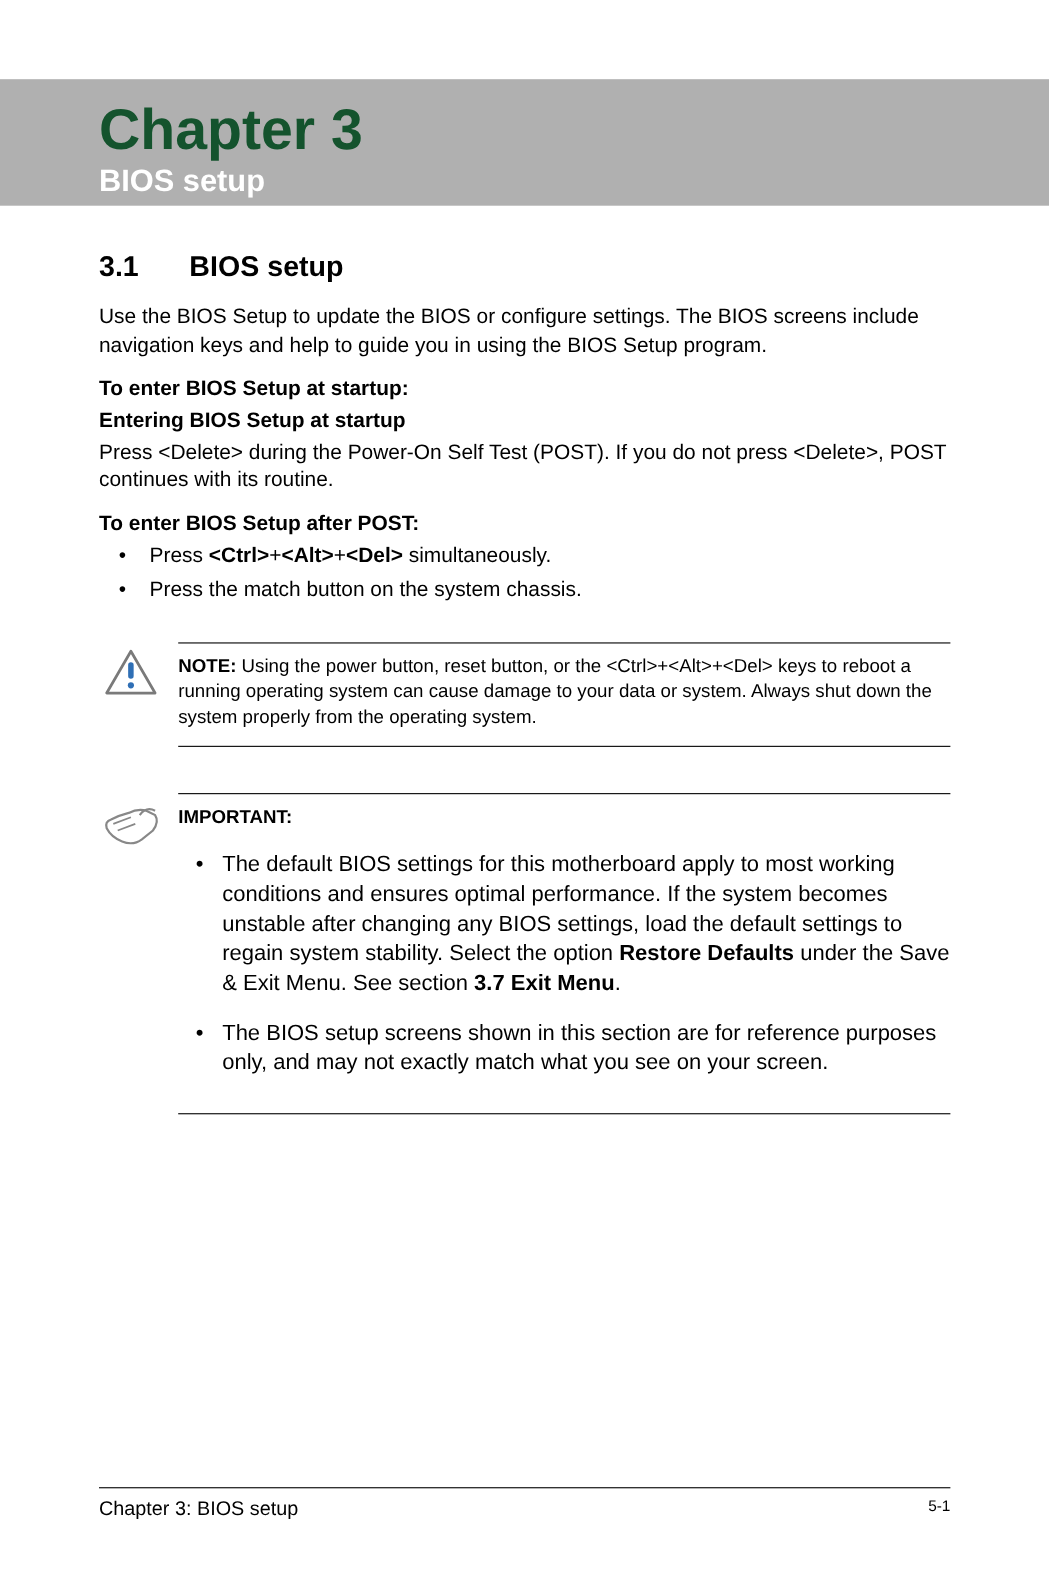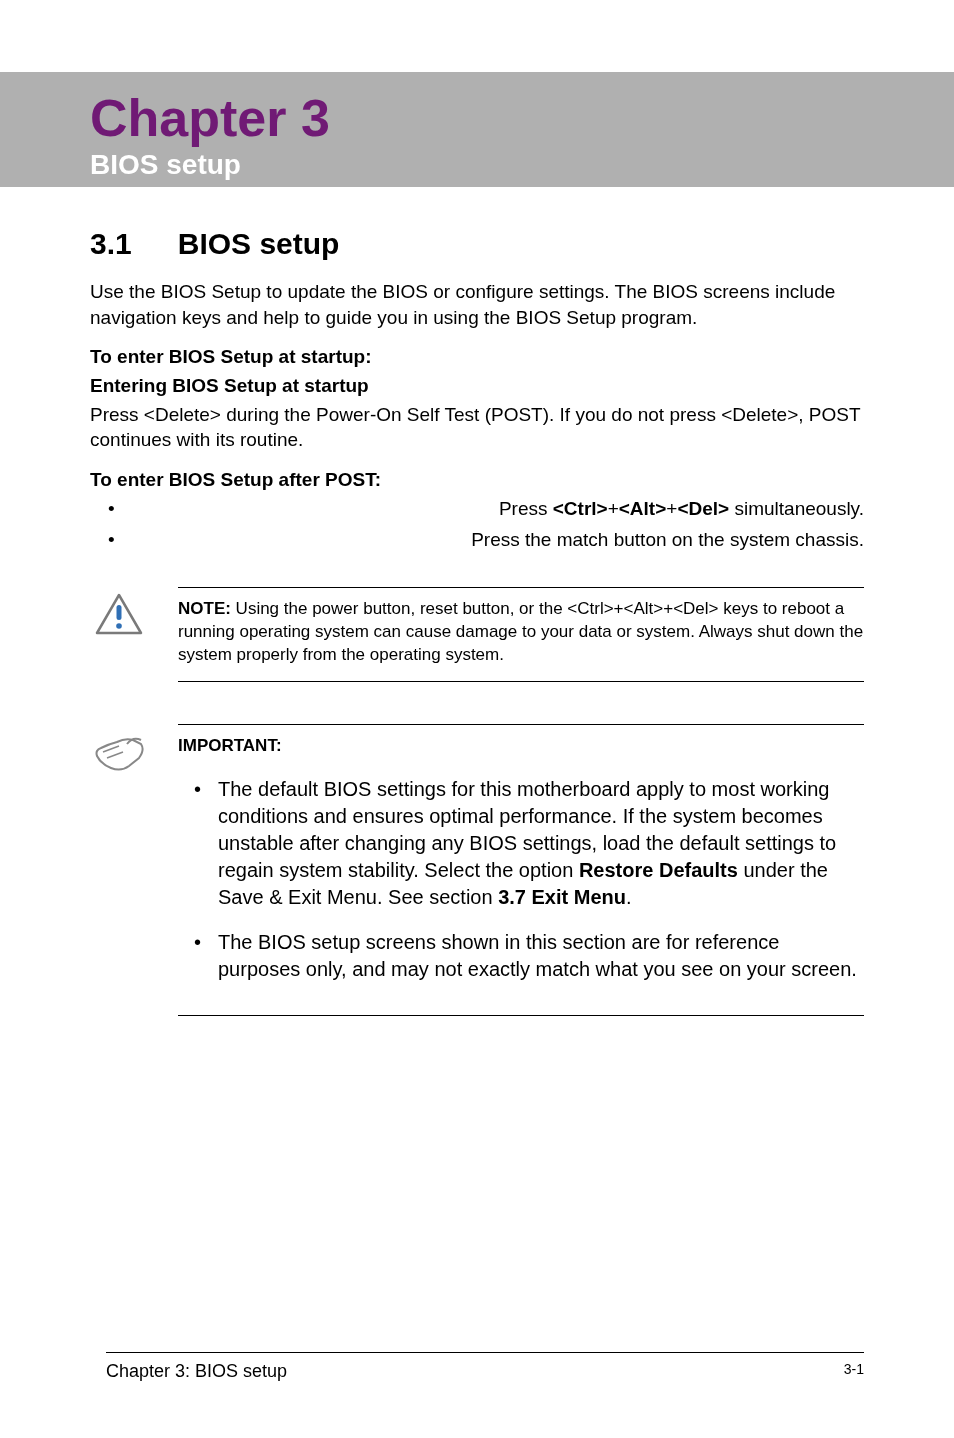--- a/index.html
+++ b/index.html
@@ -16,34 +16,34 @@
     position: relative;
   }
   .header-band {
     background: #b0b0b0;
     padding: 18px 0 6px 90px;
     margin-top: 72px;
   }
   .chapter-title {
     font-size: 52px;
     font-weight: bold;
-    color: #701a75;
+    color: #14532d;
     line-height: 1.1;
   }
   .chapter-subtitle {
     font-size: 28px;
     font-weight: bold;
     color: #ffffff;
     margin-top: 2px;
   }
   .content {
     padding: 40px 90px 0 90px;
   }
   .section-heading {
-    font-size: 30px;
+    font-size: 26px;
     font-weight: bold;
     margin-bottom: 18px;
     display: flex;
     gap: 46px;
   }
   .section-number {
     display: inline-block;
   }
   .section-name {
     display: inline-block;
@@ -56,39 +56,38 @@
   .bold-line {
     font-size: 19px;
     font-weight: bold;
     line-height: 1.4;
     margin-bottom: 2px;
   }
   .bullet-list {
     list-style: none;
     padding-left: 0;
     margin-bottom: 4px;
-    text-align: right;
   }
   .bullet-list li {
     font-size: 19px;
     line-height: 1.35;
     padding-left: 46px;
     position: relative;
     margin-bottom: 6px;
   }
   .bullet-list li::before {
     content: "•";
     position: absolute;
     left: 18px;
     top: 0;
   }
   .callout {
     display: flex;
     align-items: flex-start;
-    gap: 30px;
+    gap: 14px;
     margin: 34px 0 14px 0;
     padding: 0 0 0 0;
   }
   .callout-icon {
     flex-shrink: 0;
     width: 58px;
     display: flex;
     justify-content: center;
     padding-top: 6px;
   }
@@ -117,21 +116,21 @@
   }
   .important-list li::before {
     content: "•";
     position: absolute;
     left: 16px;
     top: 0;
   }
   .footer {
     position: absolute;
     bottom: 56px;
-    left: 16px;
+    left: 0;
     right: 0;
     border-top: 1px solid #000000;
     margin: 0 90px;
     padding-top: 8px;
     display: flex;
     justify-content: space-between;
     font-size: 18px;
   }
   .footer-right {
     font-size: 14px;
@@ -200,14 +199,14 @@
         </li>
         <li>The BIOS setup screens shown in this section are for reference purposes only, and may not exactly match what you see on your screen.</li>
       </ul>
     </div>
   </div>
 
 </div>
 
 <div class="footer">
   <span>Chapter 3: BIOS setup</span>
-  <span class="footer-right">3-1</span>
+  <span class="footer-right">5-1</span>
 </div>
 
 </body></html>

